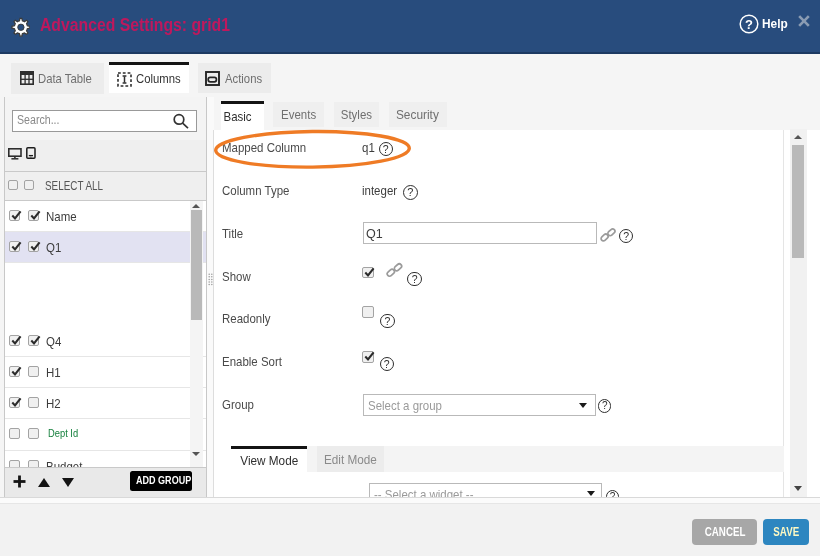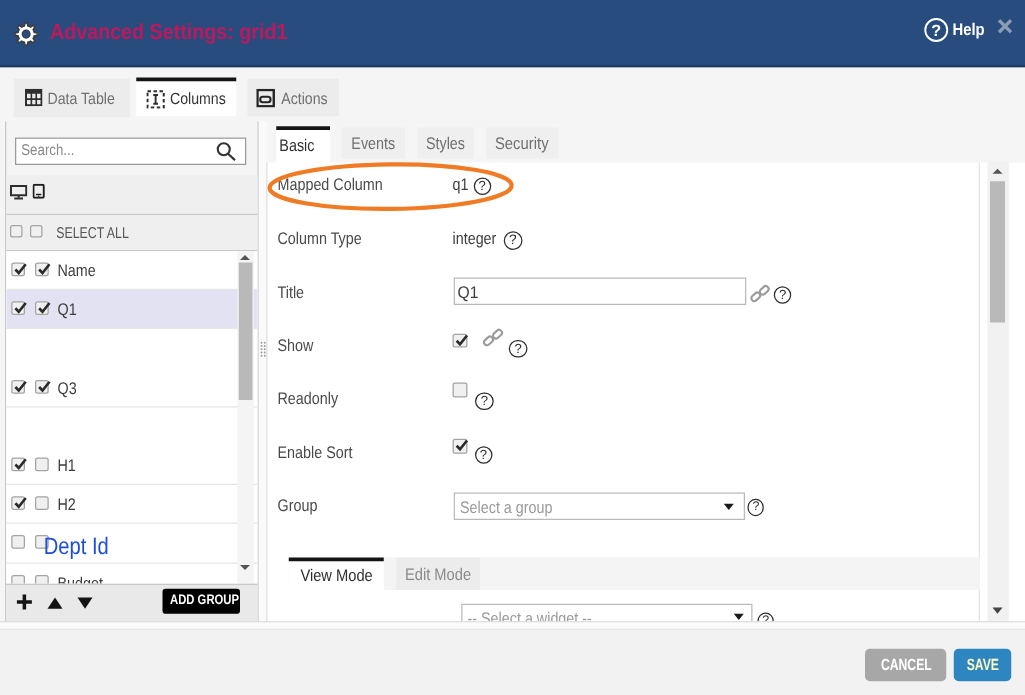--- a/index.html
+++ b/index.html
@@ -107,32 +107,32 @@
           <path d="M2.3 6.6 L5 9.4 L10.6 2.4" fill="none" stroke="#2b2b2b" stroke-width="2.1"></path>
         </svg>
       </div>
       <div class="cb" style="left:23.5px;top:9px;width:11px;height:11px">
         <svg width="13" height="13" viewBox="0 0 13 13" style="position:absolute;left:0px;top:-2px">
           <path d="M2.3 6.6 L5 9.4 L10.6 2.4" fill="none" stroke="#2b2b2b" stroke-width="2.1"></path>
         </svg>
       </div>
       <div style="position:absolute;left:41px;top:8px;font-size:13.5px;color:#3c3c3c"><span class="sx">Q1</span></div>
     </div>
-    <div style="position:absolute;left:0;top:93.6px;width:201px;height:31.2px;border-bottom:1px solid #e6e6e6">
+    <div style="position:absolute;left:0;top:124.8px;width:201px;height:31.2px;border-bottom:1px solid #e6e6e6">
       <div class="cb" style="left:4.5px;top:9px;width:11px;height:11px">
         <svg width="13" height="13" viewBox="0 0 13 13" style="position:absolute;left:0px;top:-2px">
           <path d="M2.3 6.6 L5 9.4 L10.6 2.4" fill="none" stroke="#2b2b2b" stroke-width="2.1"></path>
         </svg>
       </div>
       <div class="cb" style="left:23.5px;top:9px;width:11px;height:11px">
         <svg width="13" height="13" viewBox="0 0 13 13" style="position:absolute;left:0px;top:-2px">
           <path d="M2.3 6.6 L5 9.4 L10.6 2.4" fill="none" stroke="#2b2b2b" stroke-width="2.1"></path>
         </svg>
       </div>
-      <div style="position:absolute;left:41px;top:8px;font-size:13.5px;color:#3c3c3c"><span class="sx">Q3</span></div>
+      <div style="position:absolute;left:41px;top:8px;font-size:13.5px;color:#3c3c3c"><span class="sx">Q4</span></div>
     </div>
     <div style="position:absolute;left:0;top:156px;width:201px;height:31.2px;border-bottom:1px solid #e6e6e6">
       <div class="cb" style="left:4.5px;top:9px;width:11px;height:11px">
         <svg width="13" height="13" viewBox="0 0 13 13" style="position:absolute;left:0px;top:-2px">
           <path d="M2.3 6.6 L5 9.4 L10.6 2.4" fill="none" stroke="#2b2b2b" stroke-width="2.1"></path>
         </svg>
       </div>
       <div class="cb" style="left:23.5px;top:9px;width:11px;height:11px"></div>
       <div style="position:absolute;left:41px;top:8px;font-size:13.5px;color:#3c3c3c"><span class="sx">H1</span></div>
     </div>
@@ -141,21 +141,21 @@
         <svg width="13" height="13" viewBox="0 0 13 13" style="position:absolute;left:0px;top:-2px">
           <path d="M2.3 6.6 L5 9.4 L10.6 2.4" fill="none" stroke="#2b2b2b" stroke-width="2.1"></path>
         </svg>
       </div>
       <div class="cb" style="left:23.5px;top:9px;width:11px;height:11px"></div>
       <div style="position:absolute;left:41px;top:8px;font-size:13.5px;color:#3c3c3c"><span class="sx">H2</span></div>
     </div>
     <div style="position:absolute;left:0;top:218.4px;width:201px;height:31.2px;border-bottom:1px solid #e6e6e6">
       <div class="cb" style="left:4.5px;top:9px;width:11px;height:11px"></div>
       <div class="cb" style="left:23.5px;top:9px;width:11px;height:11px"></div>
-      <div style="position:absolute;left:30px;top:8px;font-size:19px;color:#1d4ed8"><span class="sx">Dept Id</span></div>
+      <div style="position:absolute;left:43px;top:8px;font-size:11px;color:#15803d"><span class="sx">Dept Id</span></div>
     </div>
     <div style="position:absolute;left:0;top:249.6px;width:201px;height:31.2px;border-bottom:1px solid #e6e6e6">
       <div class="cb" style="left:4.5px;top:9px;width:11px;height:11px"></div>
       <div class="cb" style="left:23.5px;top:9px;width:11px;height:11px"></div>
       <div style="position:absolute;left:41px;top:8px;font-size:13.5px;color:#3c3c3c"><span class="sx">Budget</span></div>
     </div>
   </div>
 
   <div class="abs" style="left:189.5px;top:201px;width:13.5px;height:266px;background:#f4f4f4"></div>
   <div class="tri" style="left:192px;top:204px;border-left:4px solid transparent;border-right:4px solid transparent;border-bottom:4.5px solid #555"></div>

